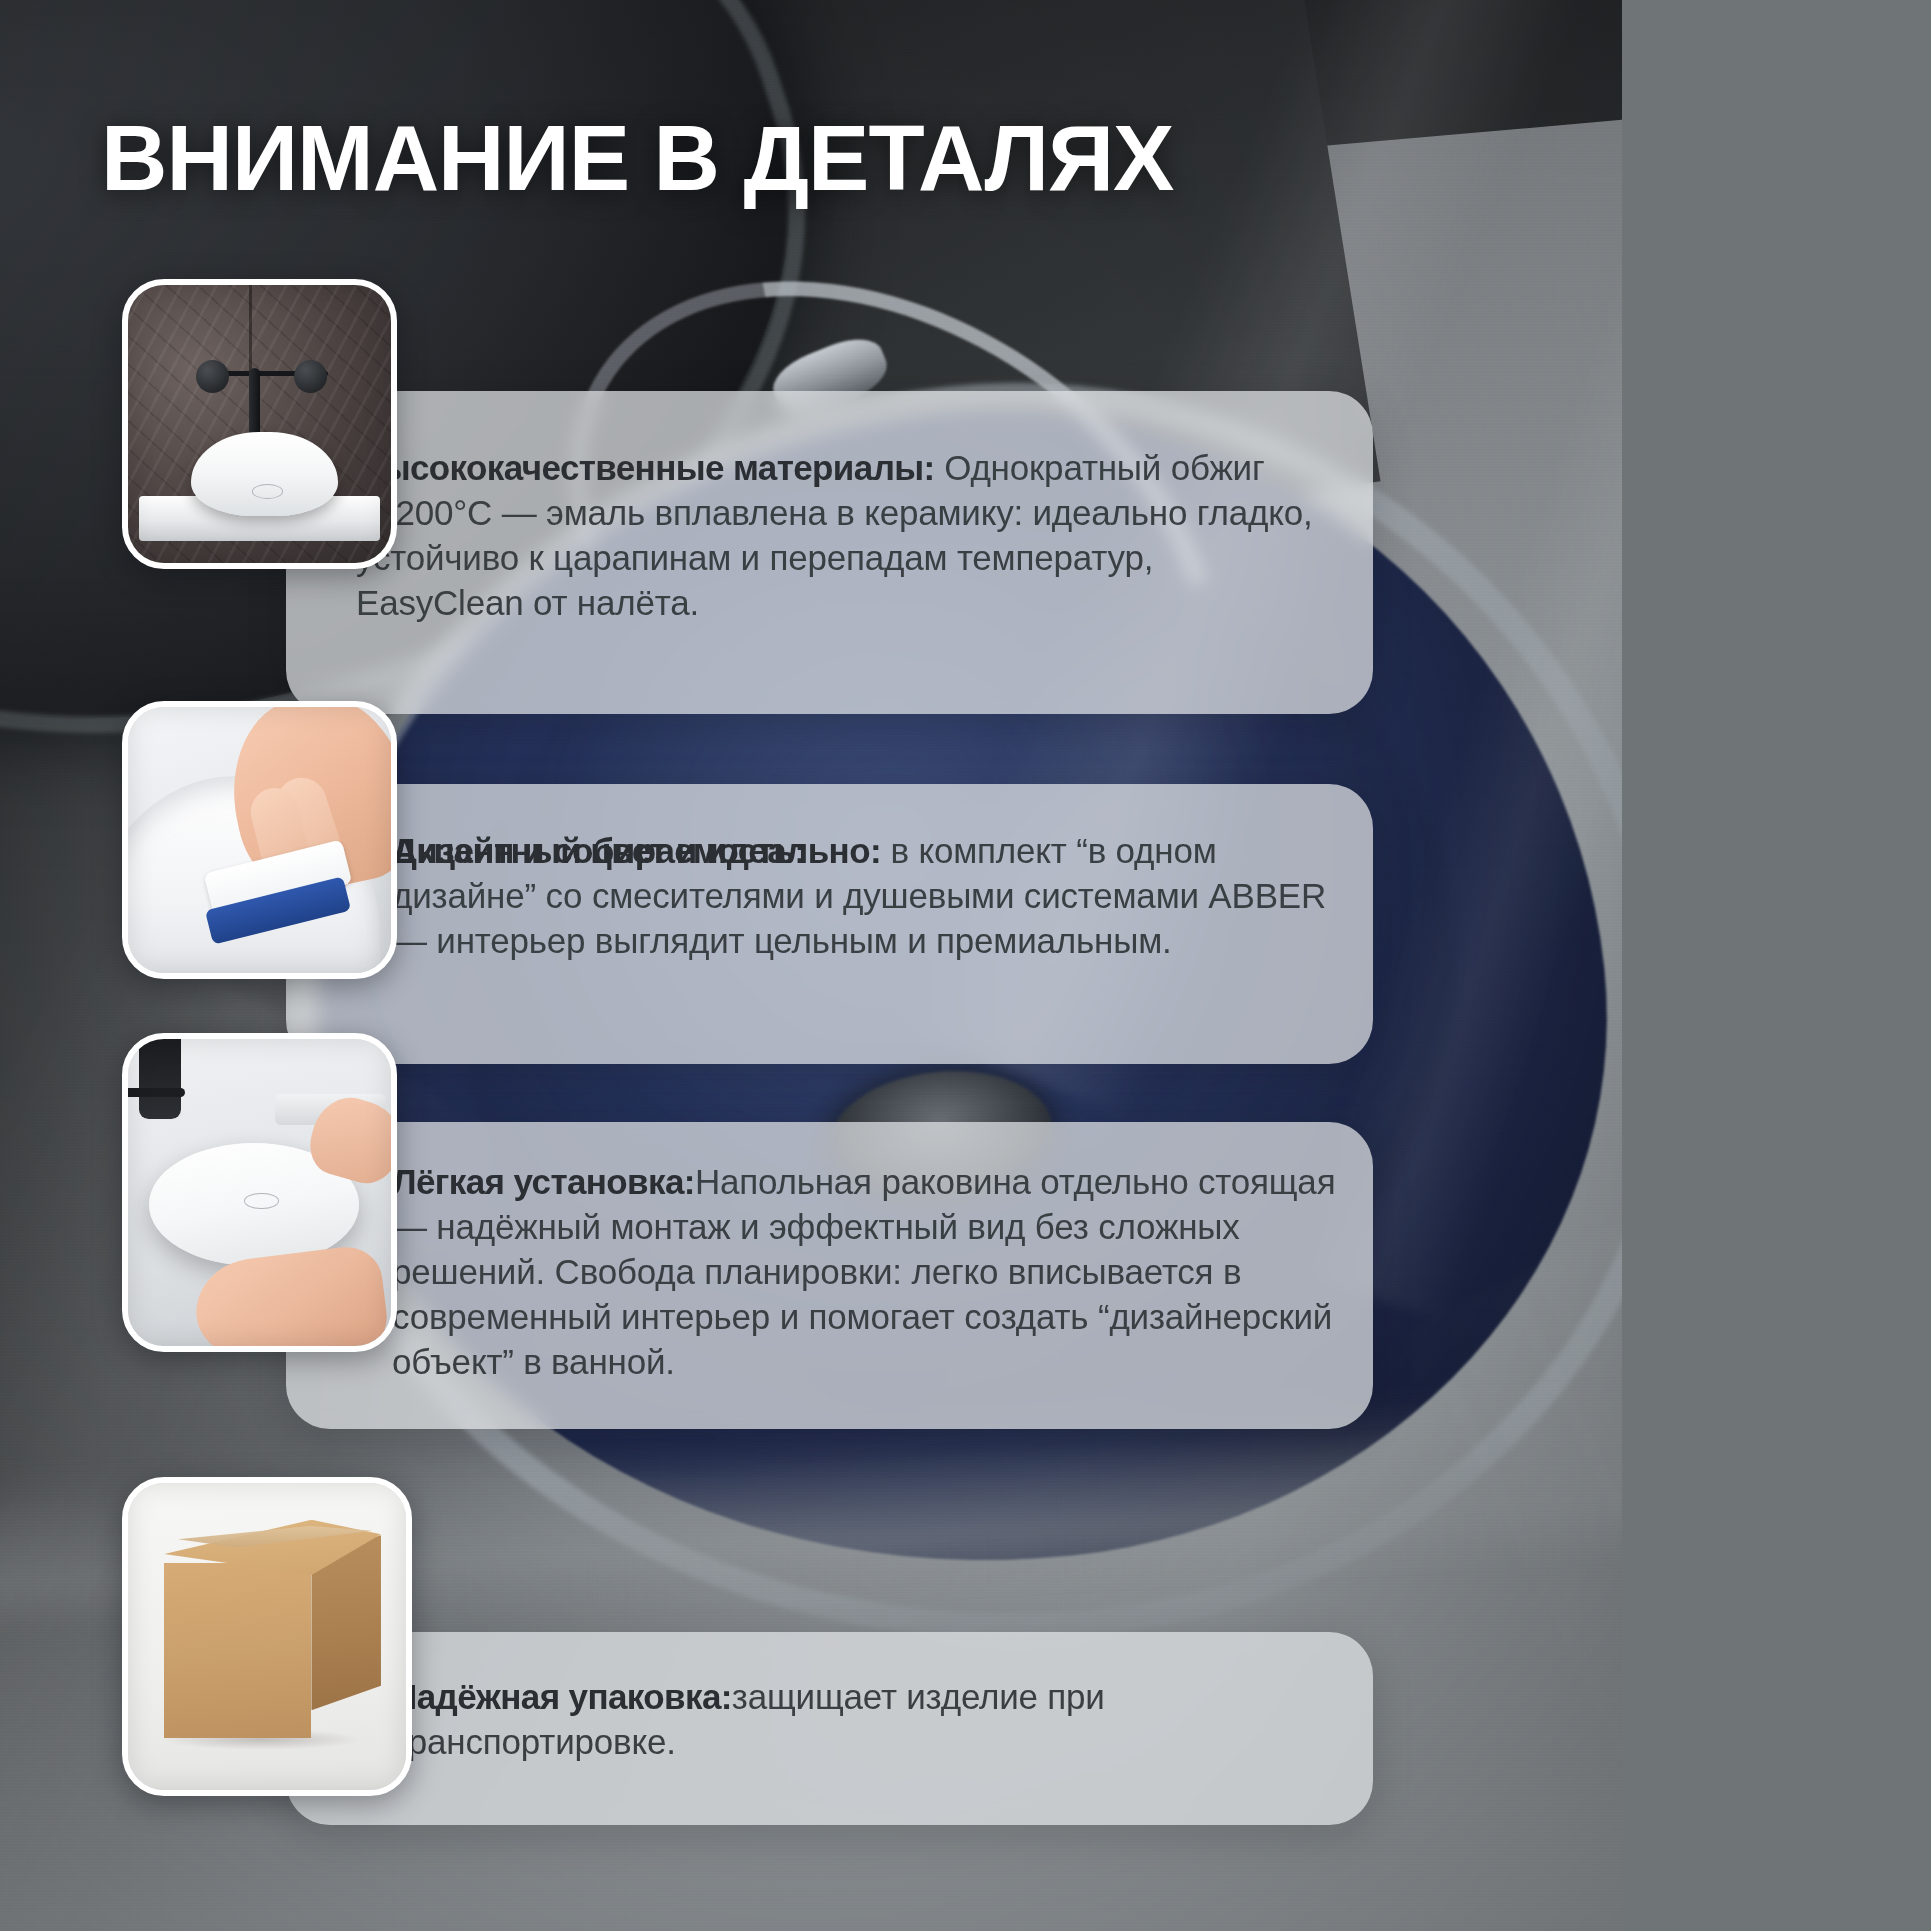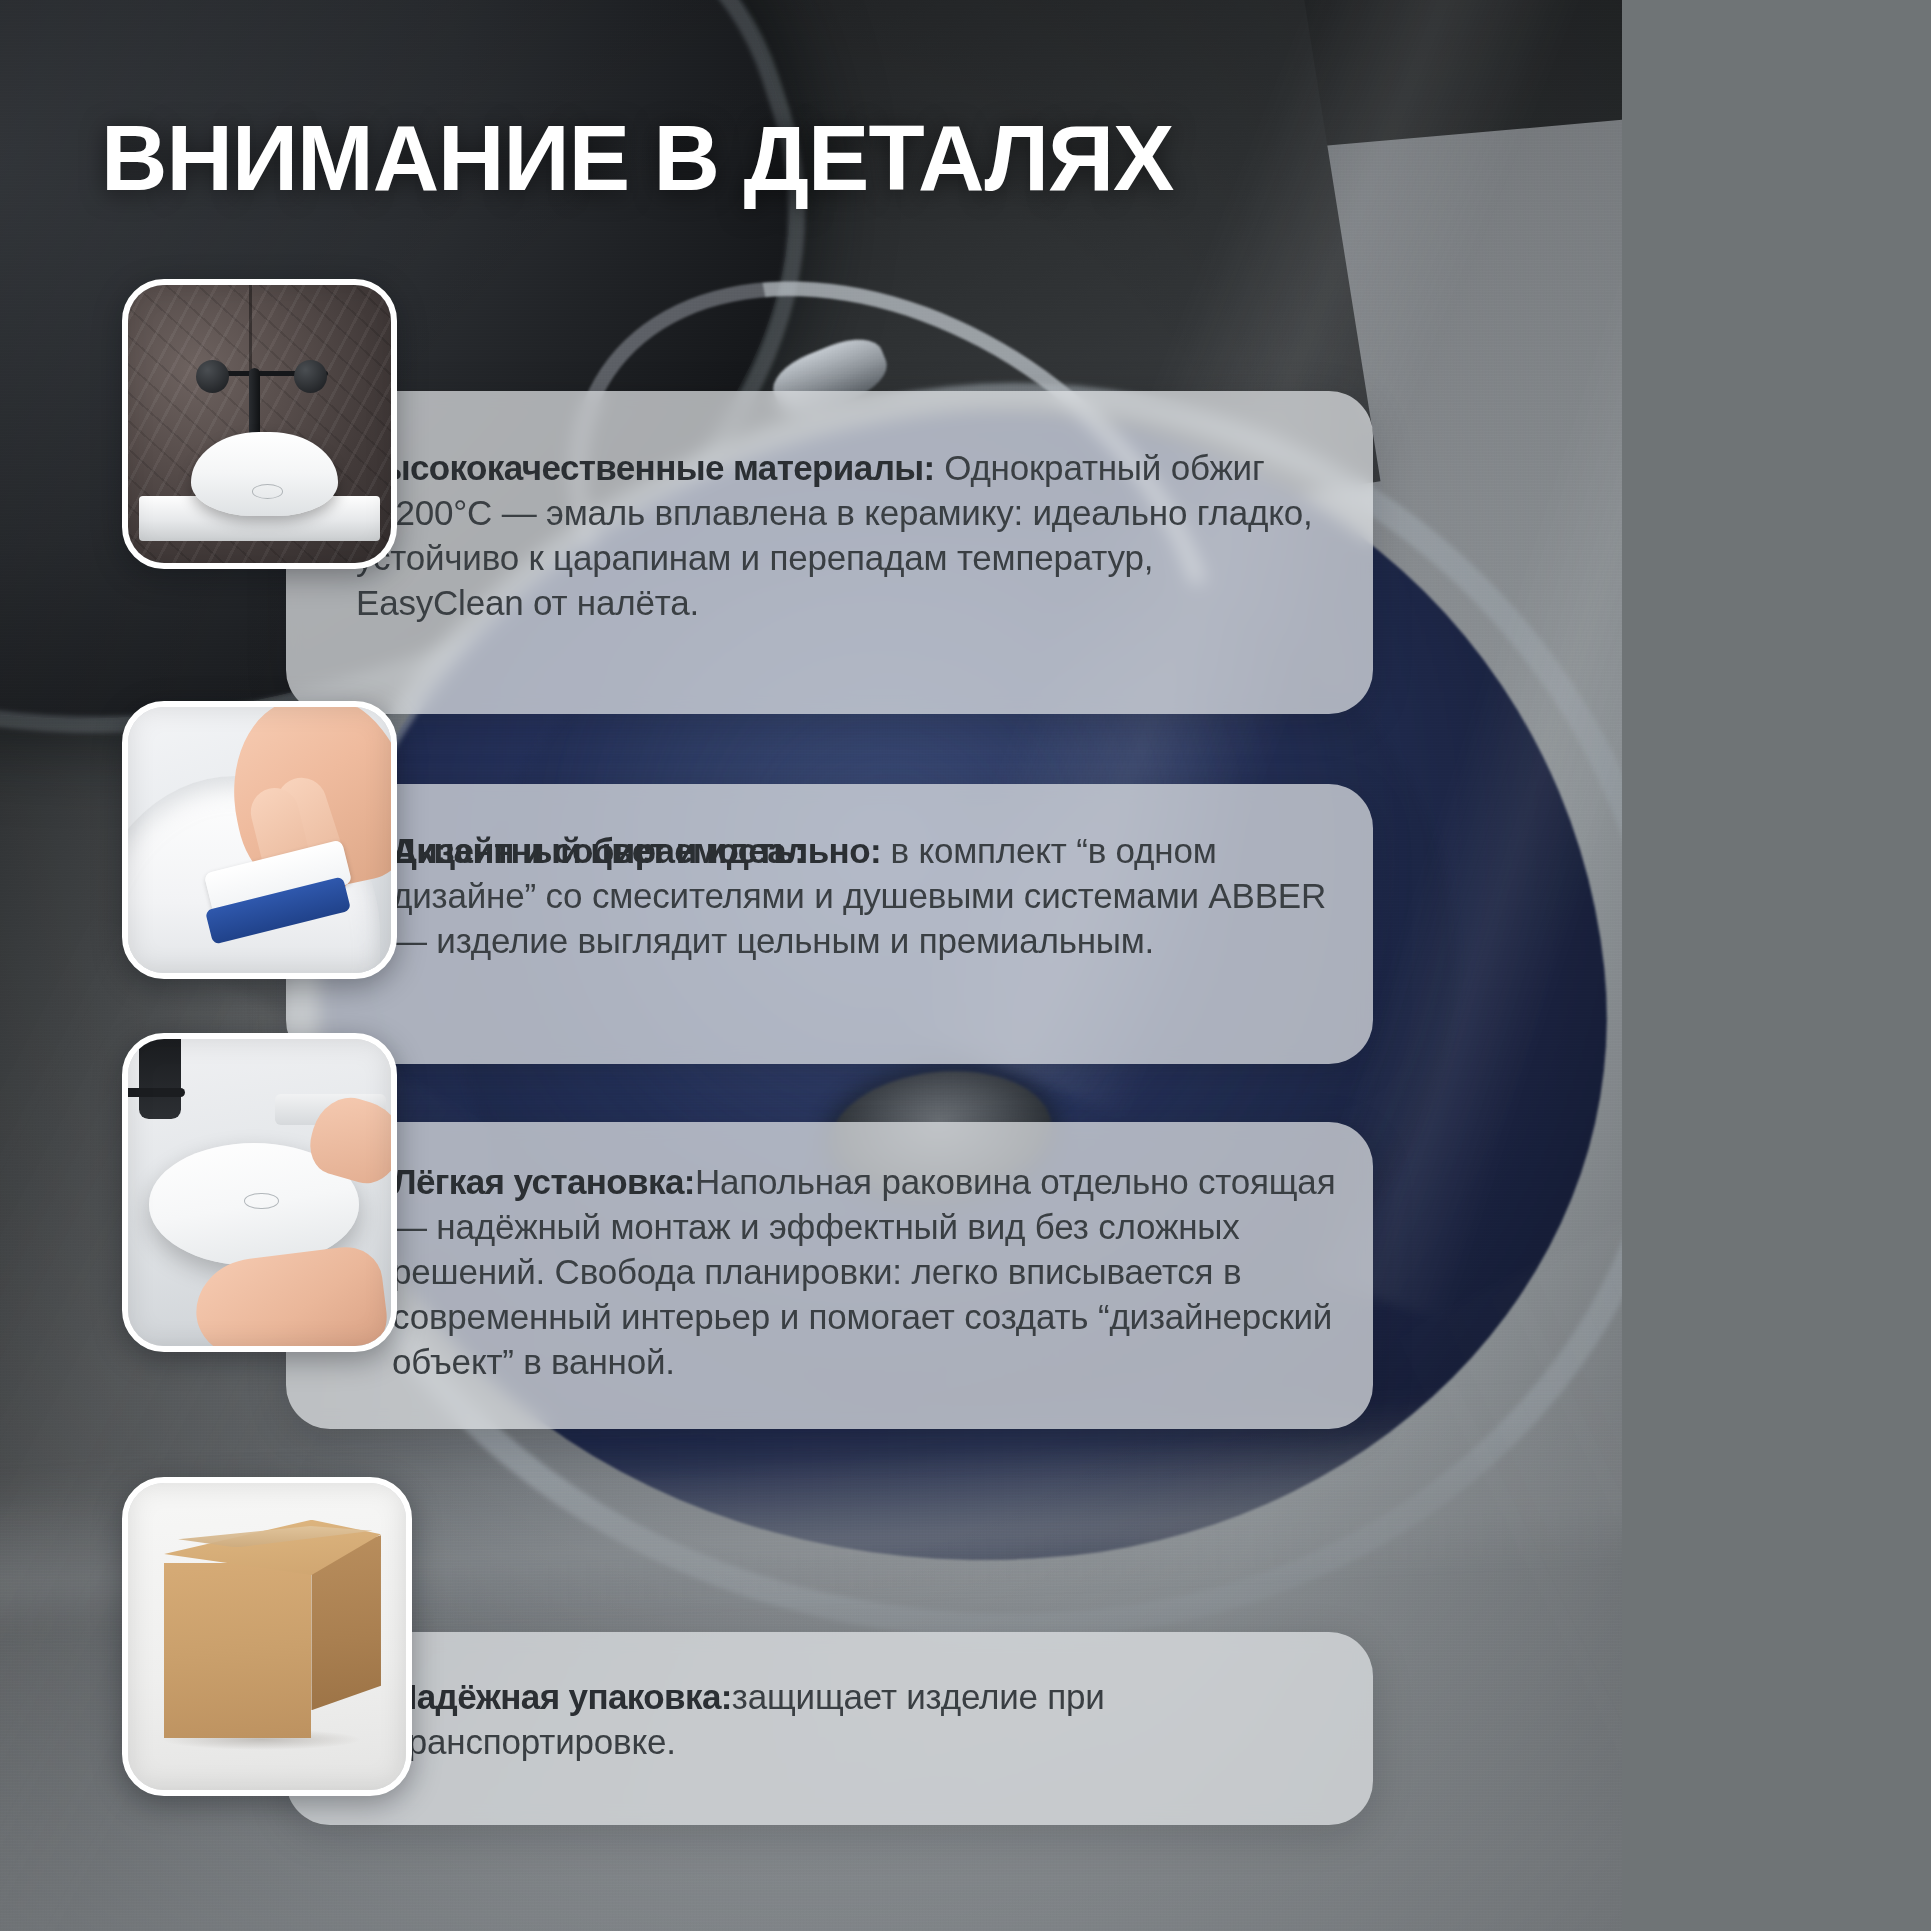--- a/index.html
+++ b/index.html
@@ -311,21 +311,21 @@
   <div class="card" id="card1">
     <div class="card-text">
       <b>Высококачественные материалы:</b>
       <span>Однократный обжиг &gt;1200°C — эмаль вплавлена в керамику: идеально гладко, устойчиво к царапинам и перепадам температур, EasyClean от налёта.</span>
     </div>
   </div>
 
   <div class="card" id="card2">
     <div class="card-text">
       <b>Акцентный цвет и идеально:</b>
-      <span>в комплект “в одном дизайне” со смесителями и душевыми системами ABBER — изделие выглядит цельным и премиальным.</span>
+      <span>в комплект “в одном дизайне” со смесителями и душевыми системами ABBER — интерьер выглядит цельным и премиальным.</span>
     </div>
     <div class="ghost-head" style="left:106px;top:44px;">Дизайн и собираемость:</div>
   </div>
 
   <div class="card" id="card3">
     <div class="card-text">
       <b>Лёгкая установка:</b><span>Напольная раковина отдельно стоящая — надёжный монтаж и эффектный вид без сложных решений. Свобода планировки: легко вписывается в современный интерьер и помогает создать “дизайнерский объект” в ванной.</span>
     </div>
   </div>
 

